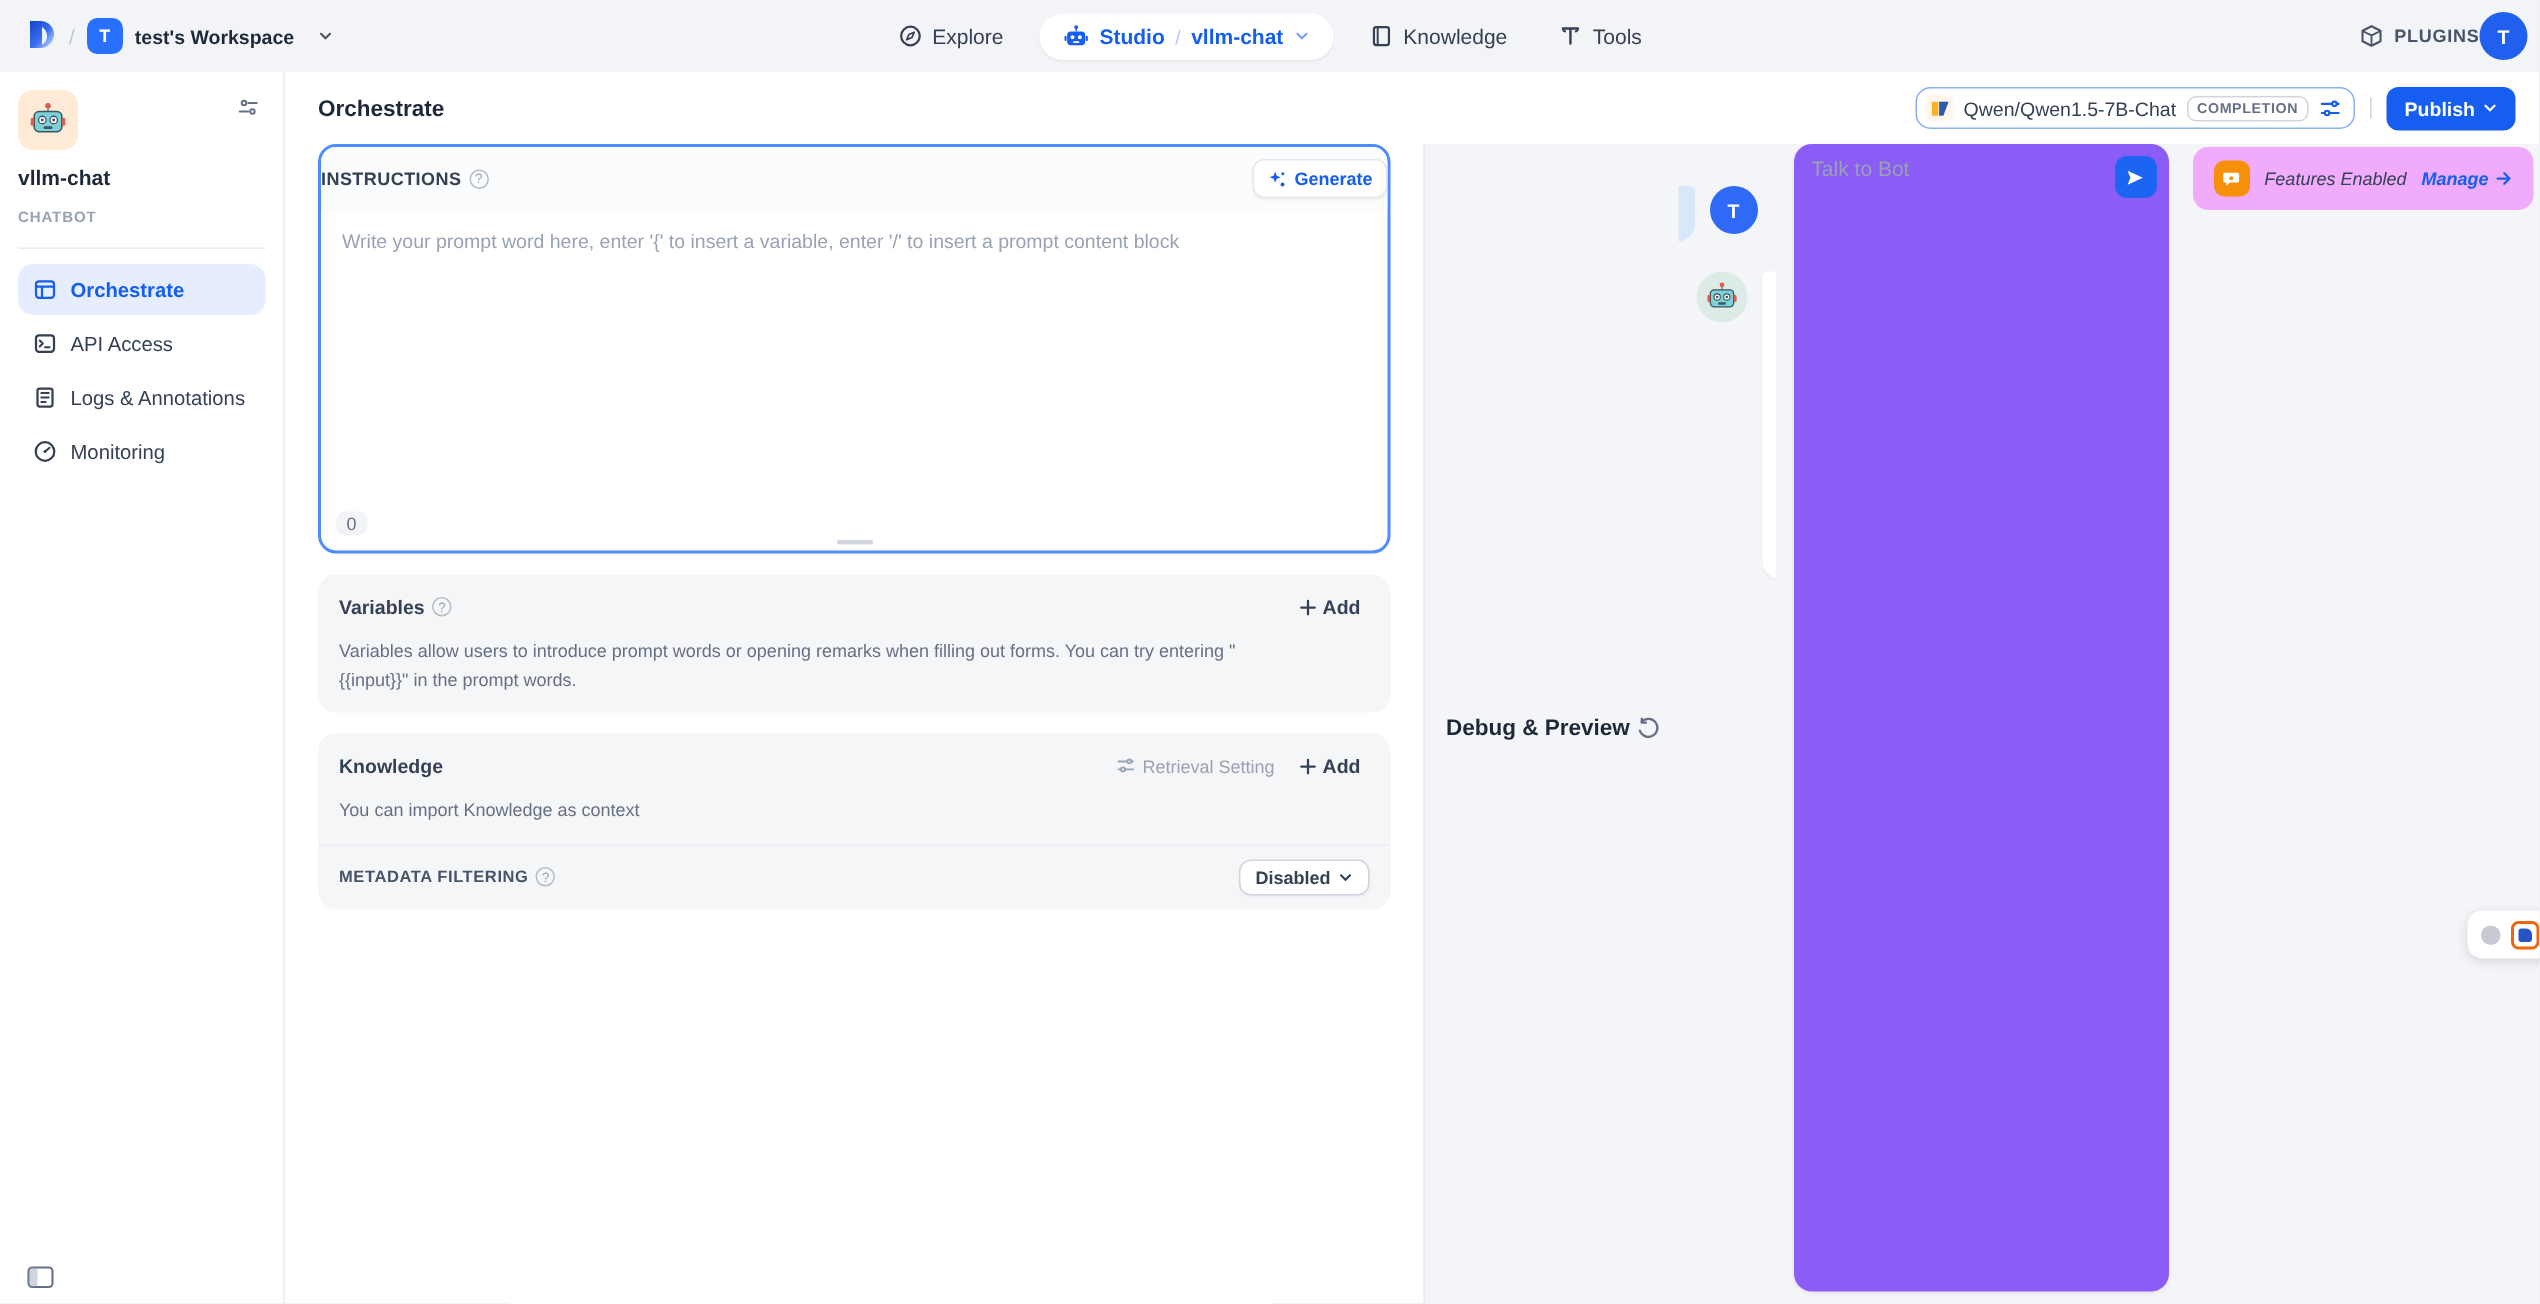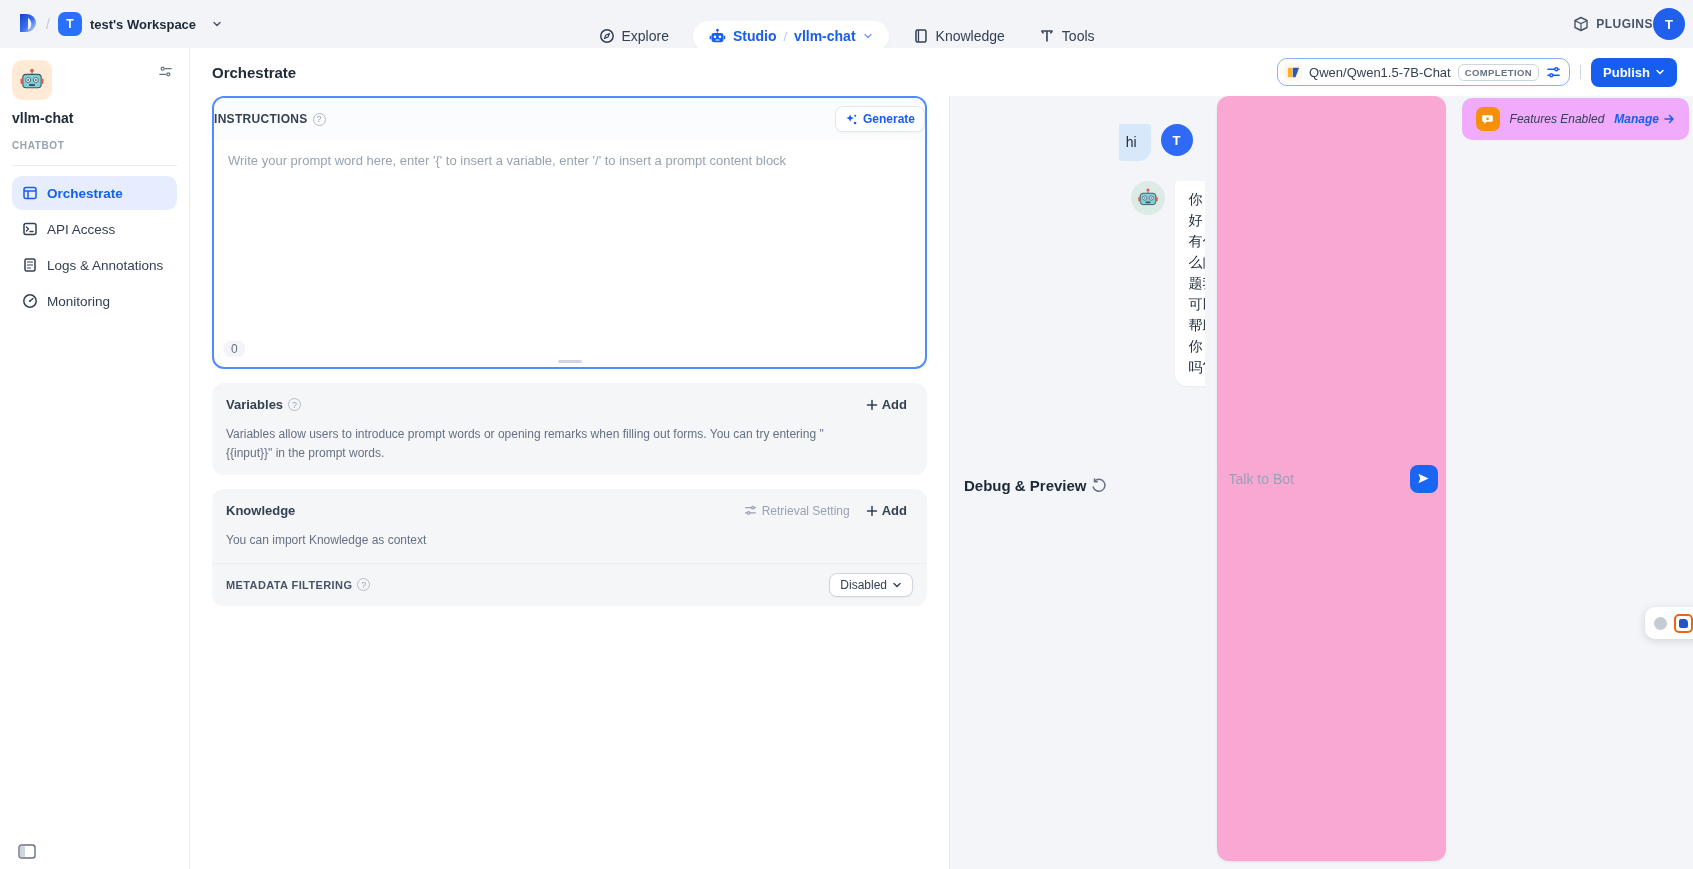--- a/index.html
+++ b/index.html
@@ -10,21 +10,21 @@
   }
   svg { display:block; }
 
   
   .topnav { height:48px; display:flex; align-items:center; padding:0 16px; position:relative; }
   .nav-left { display:flex; align-items:center; gap:8px; }
   .slash { color:#C3C9D2; font-size:14px; }
   .ws-avatar { width:24px; height:24px; border-radius:7px; background:#2970FF; color:#fff;
     font-size:12px; font-weight:bold; display:flex; align-items:center; justify-content:center; }
   .ws-name { font-size:13px; font-weight:bold; color:#1D2939; display:flex; align-items:center; gap:16px; }
-  .nav-center { position:absolute; left:50%; top:12px; transform:translateX(-50%); height:48px;
+  .nav-center { position:absolute; left:50%; top:0; transform:translateX(-50%); height:48px;
     display:flex; align-items:center; gap:14px; }
   .nav-item { display:flex; align-items:center; gap:7px; font-size:14px; font-weight:500;
     color:#344054; padding:6px 10px; border-radius:10px; cursor:pointer; }
   .studio-pill { background:#fff; border-radius:999px; padding:7px 16px; display:flex;
     align-items:center; gap:7px; box-shadow:0 1px 2px rgba(16,24,40,.06); }
   .studio-pill .studio-label { color:#155EEF; font-weight:bold; font-size:14px; }
   .studio-pill .crumb-sep { color:#B2CAF8; font-size:13px; }
   .studio-pill .app-crumb { color:#155EEF; font-weight:600; font-size:14px; }
   .nav-right { margin-left:auto; display:flex; align-items:center; }
   .plugins { display:flex; align-items:center; gap:7px; font-size:12px; font-weight:600;
@@ -92,41 +92,41 @@
   .gray-card-head { display:flex; align-items:center; padding:11px 14px 6px; }
   .sec-title { font-size:13px; font-weight:bold; color:#344054; }
   .add-btn { display:flex; align-items:center; gap:4px; font-size:13px; font-weight:600;
     color:#344054; cursor:pointer; padding:3px 6px; border-radius:6px; }
   .card-desc { font-size:12px; color:#667085; line-height:1.55; padding:4px 14px 13px; }
   .retrieval-btn { display:flex; align-items:center; gap:5px; font-size:12px; font-weight:500;
     color:#98A2B3; margin-left:auto; margin-right:10px; }
   .meta-row { display:flex; align-items:center; border-top:1px solid #ECEEF2; padding:9px 14px; }
   .meta-title { font-size:11px; font-weight:bold; color:#475467; letter-spacing:.4px; }
   .disabled-btn { margin-left:auto; background:#fff; border:1px solid #D0D5DD; border-radius:8px;
-    padding:4px 10px; font-size:12px; font-weight:400; color:#344054; display:flex;
+    padding:4px 10px; font-size:12px; font-weight:700; color:#344054; display:flex;
     align-items:center; gap:5px; cursor:pointer; box-shadow:0 1px 2px rgba(16,24,40,.05); }
 
   
   .debug-panel { flex:1; background:#F4F5F8; border-left:1px solid #E8EAEF; display:flex;
     flex-direction:row; min-width:0; position:relative; }
   .debug-head { display:flex; align-items:center; padding:12px 14px 6px; }
   .debug-title { font-size:15px; font-weight:bold; color:#1D2939; }
   .restart-btn { margin-left:auto; color:#667085; cursor:pointer; padding:4px; margin-right:-6px; }
   .chat-area { flex:1; padding:8px 12px; overflow:hidden; }
   .msg-row { display:flex; gap:10px; margin-top:20px; }
   .msg-row.user { justify-content:flex-end; }
   .bubble { font-size:14px; color:#1D2939; line-height:1.5; padding:8px 14px; border-radius:12px; }
   .bubble.user-bubble { background:#D8E8FB; border-radius:12px 4px 12px 12px; }
   .bubble.bot-bubble { background:#fff; border-radius:4px 12px 12px 12px; box-shadow:0 1px 2px rgba(16,24,40,.04); }
   .chat-avatar-user { width:32px; height:32px; border-radius:50%; background:#2E6AF6; color:#fff;
     font-size:13px; font-weight:600; display:flex; align-items:center; justify-content:center; flex:none; }
   .chat-avatar-bot { width:34px; height:34px; border-radius:50%; background:#DCEBE5;
     display:flex; align-items:center; justify-content:center; flex:none; }
-  .chat-input-wrap { margin:0 8px 8px 12px; background:#f9a8d4; border-radius:12px;
-    box-shadow:0 1px 3px rgba(16,24,40,.08); display:flex; align-items:center; padding:8px 8px 8px 12px; }
+  .chat-input-wrap { margin:0 8px 8px 12px; background:#8b5cf6; border-radius:12px;
+    box-shadow:0 1px 3px rgba(16,24,40,.08); display:flex; align-items:flex-start; padding:8px 8px 8px 12px;gap:21px; }
   .chat-input { flex:1; border:none; outline:none; font-size:14px; color:#1D2939;
     font-family:"Liberation Sans", sans-serif; background:transparent; }
   .chat-input::placeholder { color:#98A2B3; }
   .send-btn { width:28px; height:28px; border-radius:8px; background:#1C64F2; border:none;
     display:flex; align-items:center; justify-content:center; cursor:pointer; }
   .features-bar { margin:2px 4px 5px 8px; background:#f0abfc; border-radius:10px; height:42px;
     display:flex; align-items:center; padding:0 14px; gap:10px;font-style:italic; }
   .features-icon { width:24px; height:24px; border-radius:7px; background:#F79009;
     display:flex; align-items:center; justify-content:center; }
   .features-label { font-size:12px; font-weight:500; color:#344054; }

